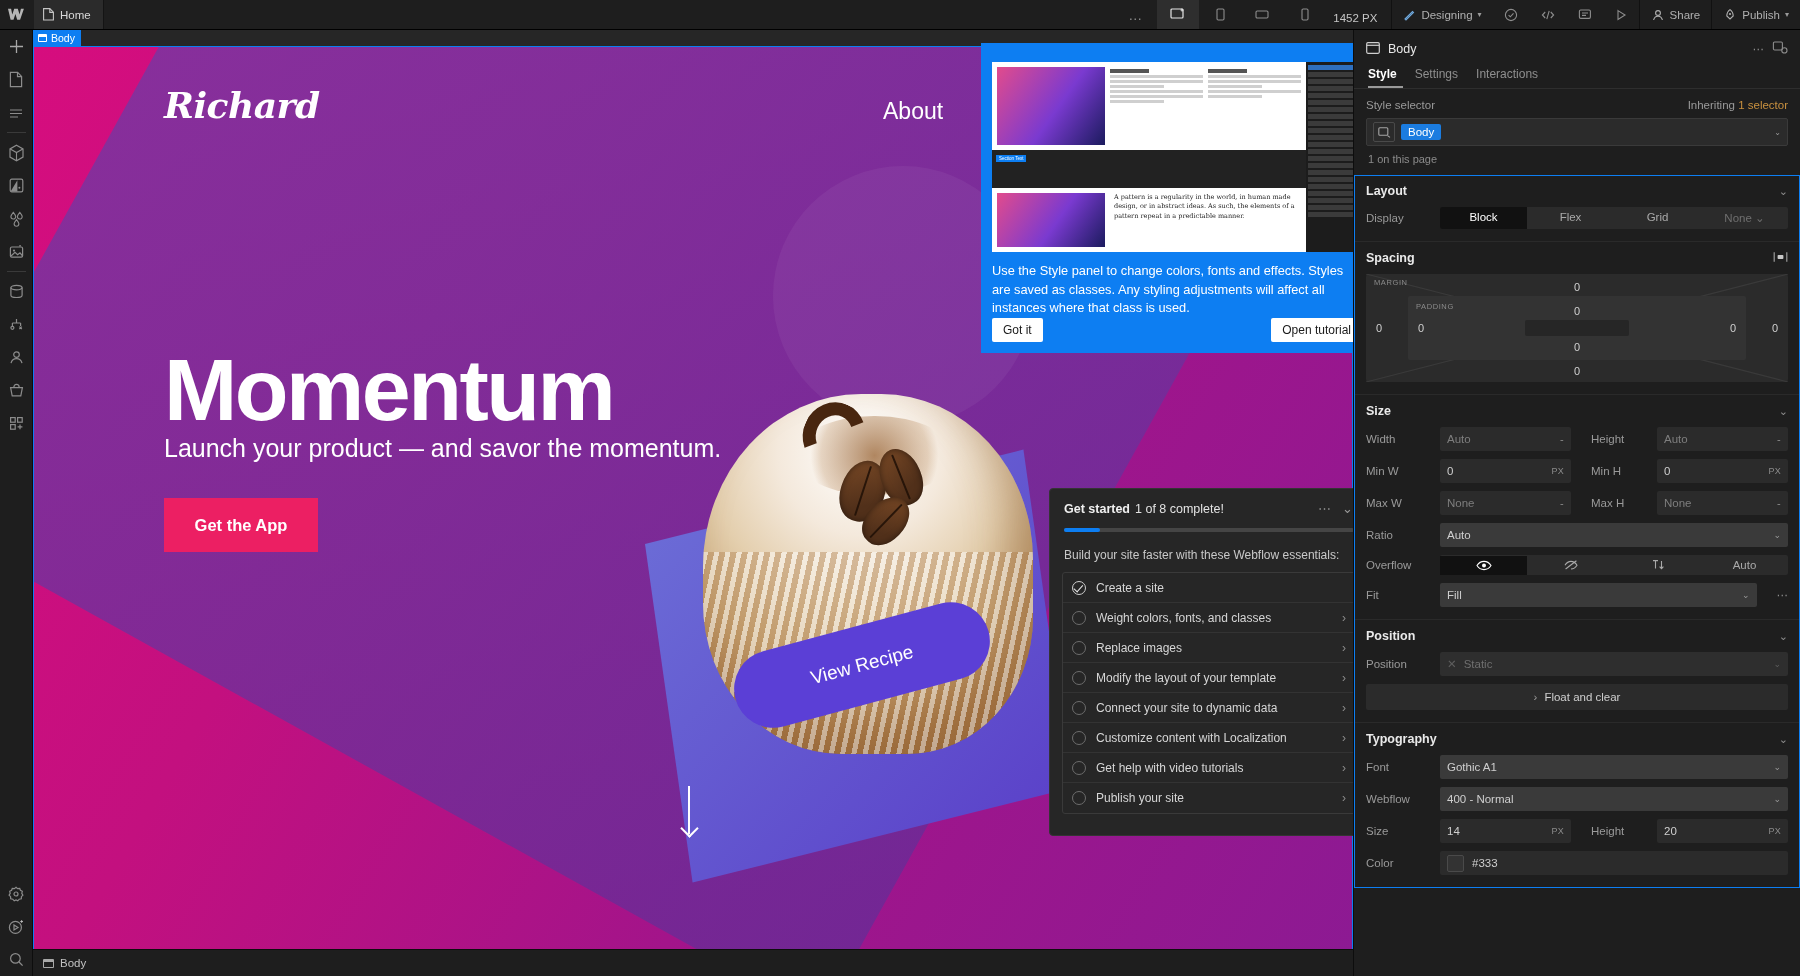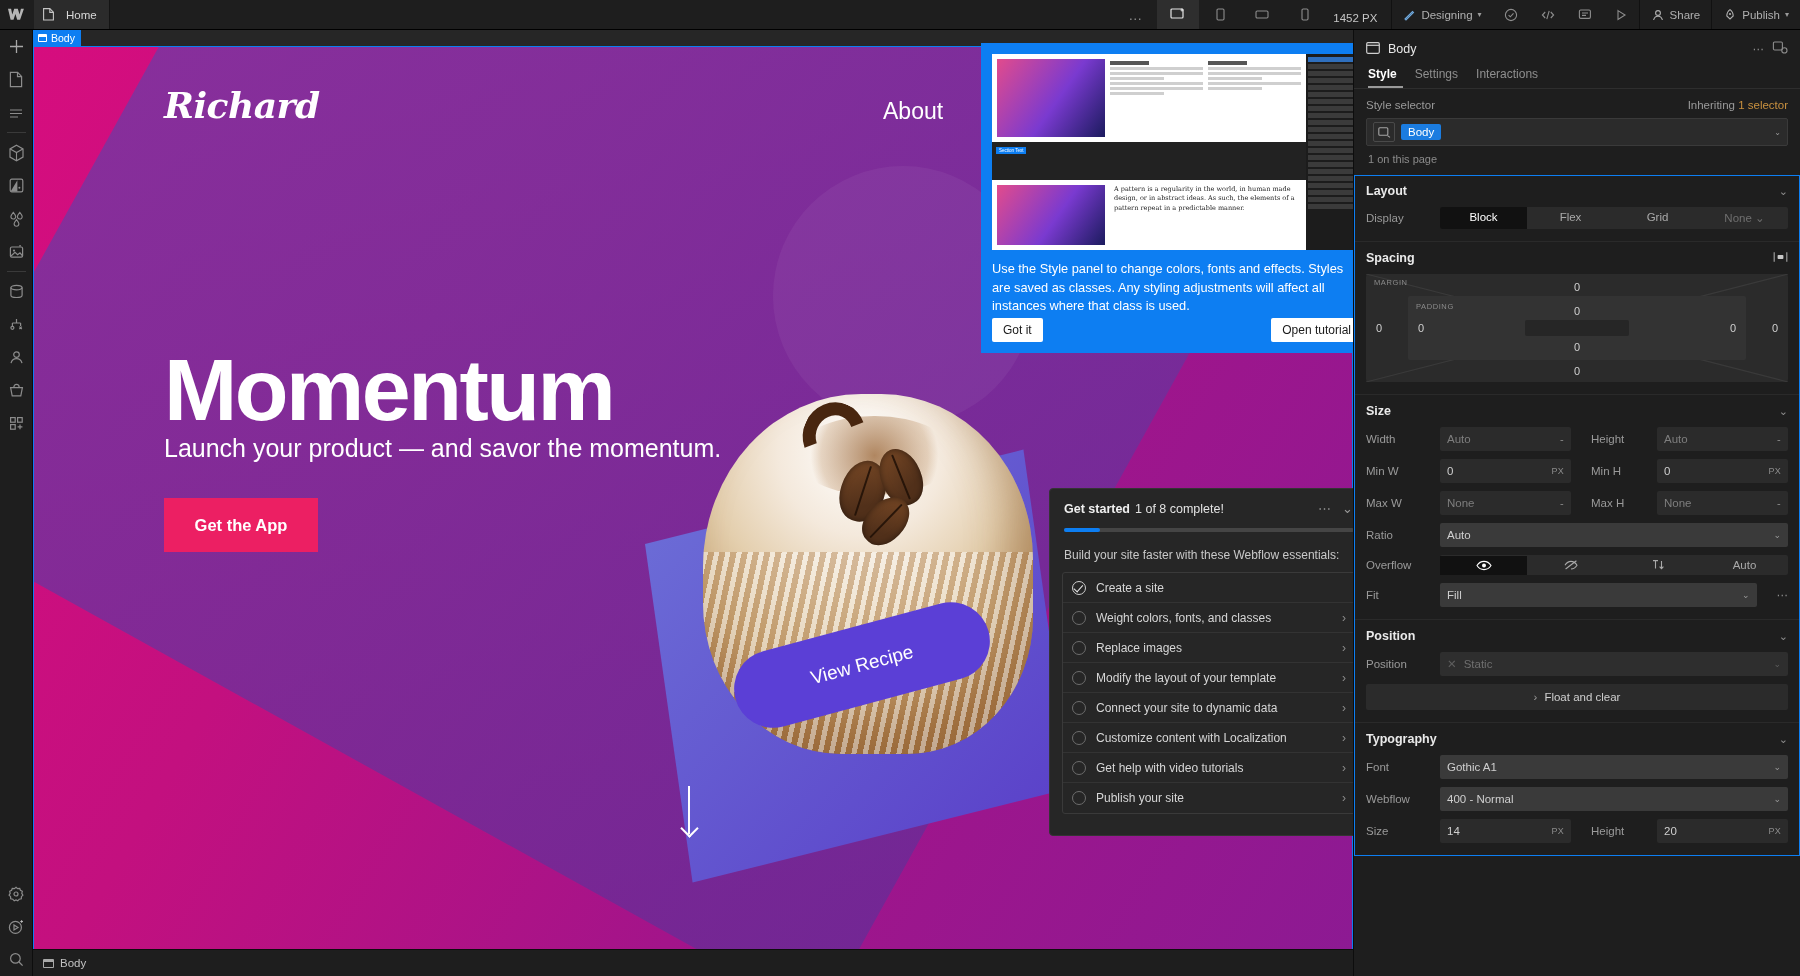--- a/index.html
+++ b/index.html
@@ -15,21 +15,21 @@
   .topbar {
     position: absolute; left: 0; top: 0; width: 1800px; height: 30px;
     background: #1e1e1e; border-bottom: 1px solid #000;
     display: flex; align-items: stretch; z-index: 60;
   }
   .wf-logo {
     width: 34px; display: flex; align-items: center; justify-content: center;
     color: #b5b5b5; font-size: 15px; font-weight: bold; background: #1e1e1e;
   }
   .page-chip {
-    display: flex; align-items: center; gap: 12px; padding: 0 12px 0 9px;
+    display: flex; align-items: center; gap: 6px; padding: 0 12px 0 9px;
     background: #2b2b2b; color: #d8d8d8; font-size: 11.5px;
     border-right: 1px solid #141414;
   }
   .topbar-spacer { flex: 1; }
   .tb-dots { display:flex; align-items:center; padding: 0 14px; color:#8d8d8d; font-size:14px; letter-spacing:1px;}
   .bp-group { display: flex; align-items: stretch; }
   .bp-btn {
     width: 42px; display: flex; align-items: center; justify-content: center;
     color: #8d8d8d;
   }
@@ -181,21 +181,21 @@
   }
 
   
   .tooltip {
     position: absolute; left: 948px; top: 13px; width: 392px; height: 310px;
     background: #0d7ef2; z-index: 40;
     display: flex; flex-direction: column; padding: 11px;
   }
   .tt-media {
     width: 100%; height: 196px; background: #2a2a2a;
-    display: flex; overflow: hidden;
+    display: flex; overflow: hidden; margin-top: 8px;
   }
   .ttm-left { flex: 1; display: flex; flex-direction: column; }
   .ttm-right { width: 56px; background: #1c1c1c; display:flex; flex-direction:column; gap:2px; padding:3px 2px; }
   .ttm-right i { display:block; height:5px; background:#3b3b3b; }
   .ttm-right i.blue { background:#2f6fbd; }
   .ttm-top { height: 88px; background: #fff; display: flex; padding: 5px; gap: 5px; }
   .ttm-mid { height: 38px; background: #222; position: relative; }
   .ttm-mid .tag { position:absolute; left:4px; top:5px; background:#0d7ef2; color:#fff; font-size:4.5px; padding:1px 3px; }
   .ttm-bot { flex: 1; background: #fff; display: flex; padding: 5px; gap: 5px; }
   .ttm-thumb { width: 108px; background: linear-gradient(125deg,#e24b8c,#7a3ad0 55%,#1b1b5e); }
@@ -919,16 +919,23 @@
           <div class="inp">
               <span>14</span>
               <span class="u">PX</span>
             </div>
           <span class="lab" style="width:46px">Height</span>
           <div class="inp">
               <span>20</span>
               <span class="u">PX</span>
             </div>
         </div>
+        <div class="row">
+          <span class="lab">Color</span>
+          <div class="inp" style="gap:8px">
+            <span class="swatch" style="background: rgb(51, 51, 51);"></span>
+            <span>#333</span>
+          </div>
+        </div>
       </div>
     </div>
   </div>
 </div>
 
 </body></html>

